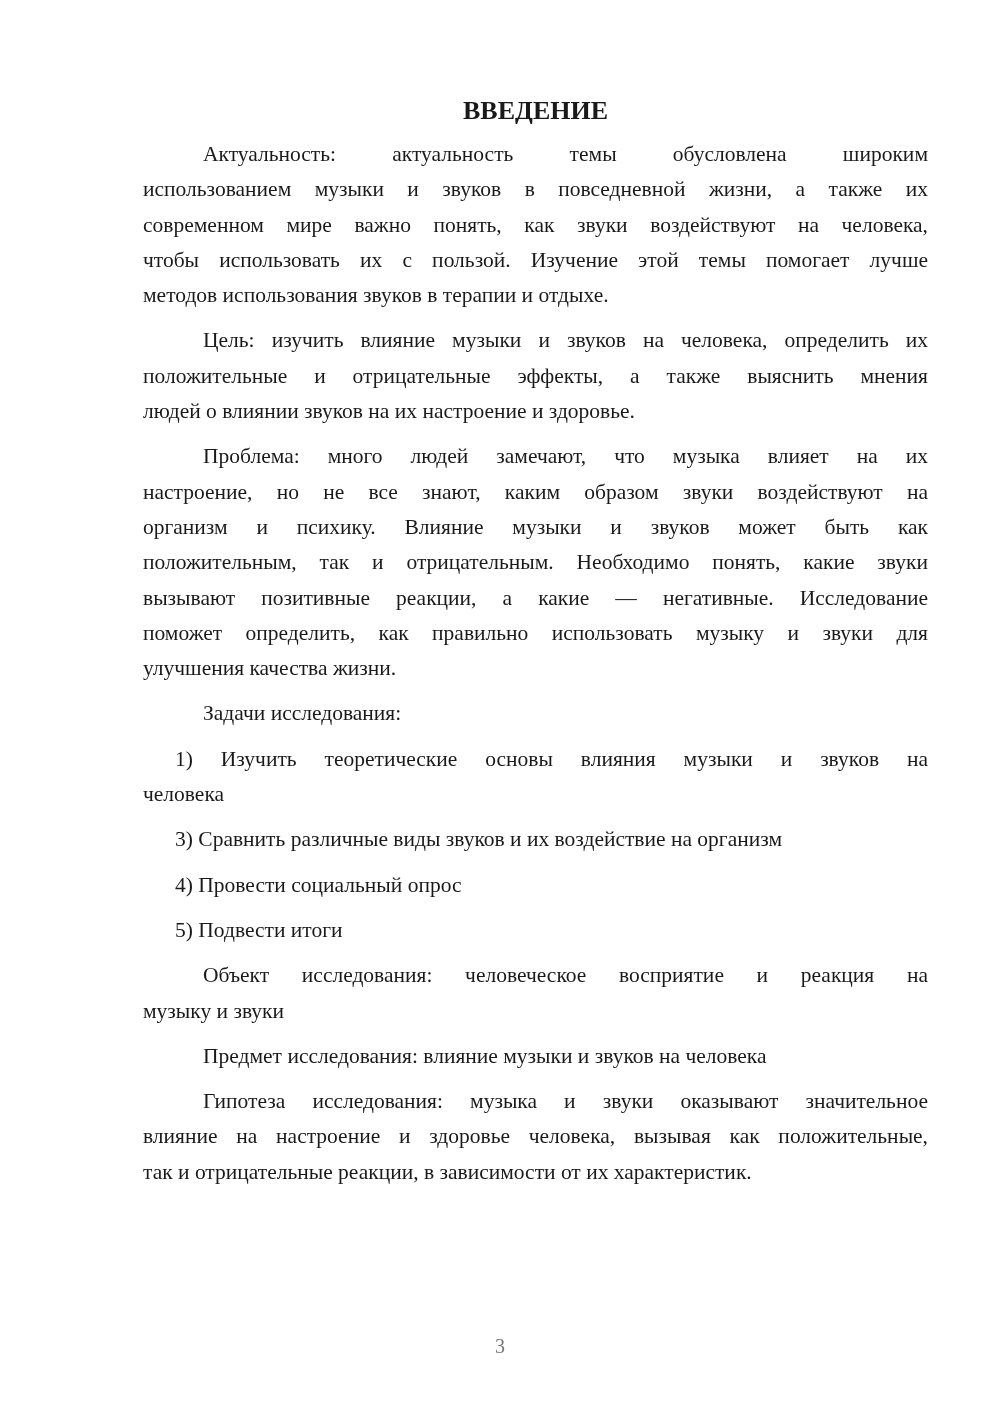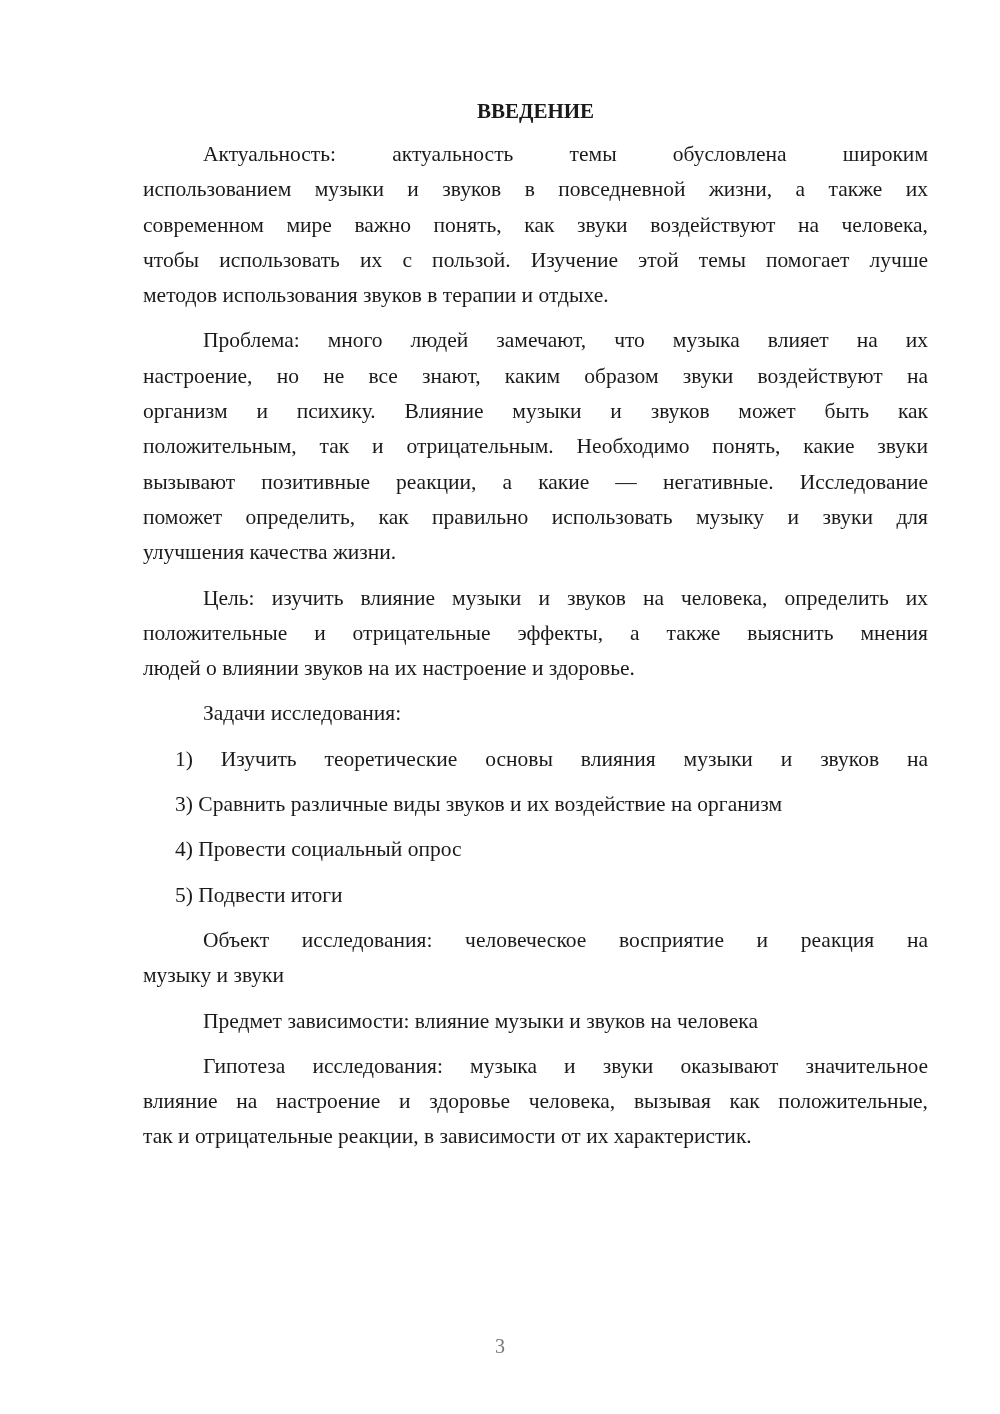--- a/index.html
+++ b/index.html
@@ -3,21 +3,21 @@
 <meta charset="utf-8">
 <style>
   html, body { margin: 0; padding: 0; background: #ffffff; }
   body { width: 1000px; height: 1414px; position: relative; overflow: hidden; }
   .page {
     position: absolute; left: 143px; top: 92px; width: 785px;
     font-family: "Liberation Serif", "DejaVu Serif", serif;
     font-size: 21.5px; color: #1a1a1a; line-height: 35.3px;
   }
   .title {
-    text-align: center; font-weight: bold; font-size: 21px;
+    text-align: center; font-weight: bold; font-size: 26px;
     height: 38px; line-height: 38px; margin-bottom: 7px;
   }
   .para { margin: 0 0 10px 0; }
   .line {
     display: block; height: 35.3px; white-space: nowrap;
     text-align: justify; text-align-last: justify; font-family: Liberation Serif, serif;
   }
   .line.last { text-align-last: left; }
   .indent { padding-left: 60px; }
   .list-indent { padding-left: 32px; }
@@ -34,59 +34,60 @@
 
   <div class="para">
     <span class="line indent">Актуальность: актуальность темы обусловлена широким</span>
     <span class="line">использованием музыки и звуков в повседневной жизни, а также их</span>
     <span class="line">современном мире важно понять, как звуки воздействуют на человека,</span>
     <span class="line">чтобы использовать их с пользой. Изучение этой темы помогает лучше</span>
     <span class="line last">методов использования звуков в терапии и отдыхе.</span>
   </div>
 
   <div class="para">
+    <span class="line indent">Цель: изучить влияние музыки и звуков на человека, определить их</span>
+    <span class="line">положительные и отрицательные эффекты, а также выяснить мнения</span>
+    <span class="line last">людей о влиянии звуков на их настроение и здоровье.</span>
+  </div>
+
+  <div class="para">
     <span class="line indent">Проблема: много людей замечают, что музыка влияет на их</span>
     <span class="line">настроение, но не все знают, каким образом звуки воздействуют на</span>
     <span class="line">организм и психику. Влияние музыки и звуков может быть как</span>
     <span class="line">положительным, так и отрицательным. Необходимо понять, какие звуки</span>
     <span class="line">вызывают позитивные реакции, а какие — негативные. Исследование</span>
     <span class="line">поможет определить, как правильно использовать музыку и звуки для</span>
     <span class="line last">улучшения качества жизни.</span>
   </div>
 
   <div class="para">
-    <span class="line indent">Цель: изучить влияние музыки и звуков на человека, определить их</span>
-    <span class="line">положительные и отрицательные эффекты, а также выяснить мнения</span>
-    <span class="line last">людей о влиянии звуков на их настроение и здоровье.</span>
-  </div>
-
-  <div class="para">
     <span class="line indent last">Задачи исследования:</span>
   </div>
 
   <div class="para">
     <span class="line list-indent">1) Изучить теоретические основы влияния музыки и звуков на</span>
+    <span class="line last">человека</span>
   </div>
   <div class="para">
     <span class="line list-indent last">3) Сравнить различные виды звуков и их воздействие на организм</span>
   </div>
   <div class="para">
     <span class="line list-indent last">4) Провести социальный опрос</span>
   </div>
   <div class="para">
     <span class="line list-indent last">5) Подвести итоги</span>
   </div>
 
   <div class="para">
     <span class="line indent">Объект исследования: человеческое восприятие и реакция на</span>
     <span class="line last">музыку и звуки</span>
   </div>
 
   <div class="para">
-    <span class="line indent last">Предмет зависимости: влияние музыки и звуков на человека</span>
+    <span class="line indent last">Предмет исследования: влияние музыки и звуков на человека</span>
   </div>
 
   <div class="para">
     <span class="line indent">Гипотеза исследования: музыка и звуки оказывают значительное</span>
     <span class="line">влияние на настроение и здоровье человека, вызывая как положительные,</span>
     <span class="line last">так и отрицательные реакции, в зависимости от их характеристик.</span>
   </div>
 </div>
 
 <div class="page-number">3</div>

